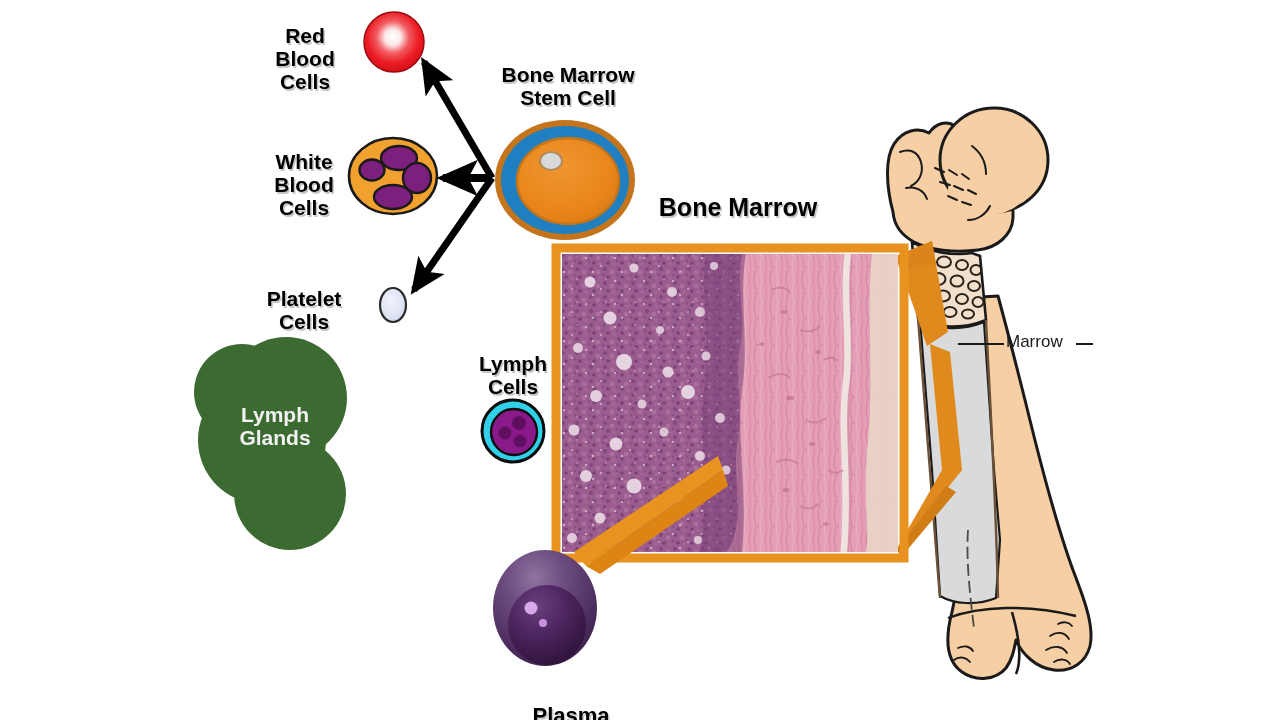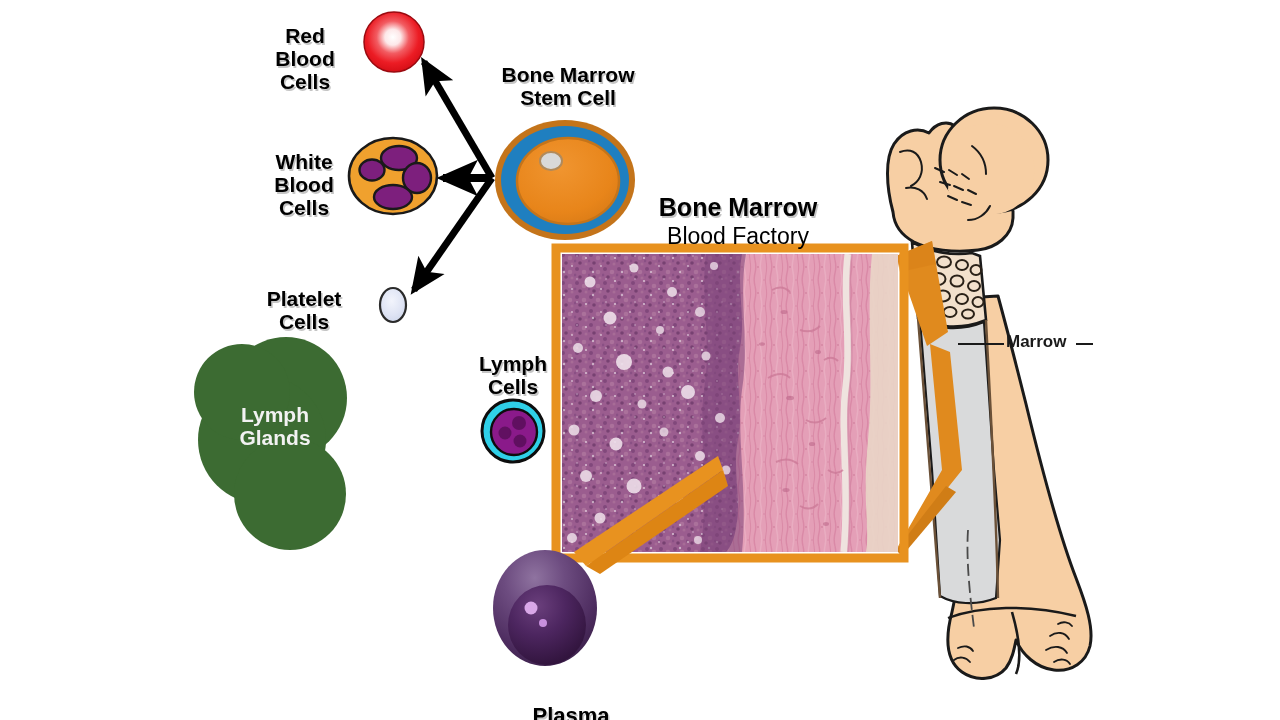--- a/index.html
+++ b/index.html
@@ -36,21 +36,21 @@
   }
   .lbl.onDark {
     color: #f2f2f2;
     text-shadow: none;
   }
   .lbl.plain {
     font-weight: normal;
     text-shadow: none;
   }
   .lbl.thin {
-    font-weight: bold;
+    font-weight: normal;
     text-shadow: none;
     color: #1a1a1a;
   }
 </style>
 </head>
 <body>
 
 <div id="stage">
 
   <svg class="layer" viewBox="0 0 1280 720">
@@ -400,17 +400,16 @@
 Cells</div>
 
   <div class="lbl" style="left:516px; top:668px; width:110px; font-size:22px;margin-top:36px;">Plasma
 Cells</div>
 
   <div class="lbl" style="left:470px; top:63px; width:196px; font-size:21px;">Bone Marrow
 Stem Cell</div>
 
   <div class="lbl" style="left:630px; top:194px; width:216px; font-size:25px;">Bone Marrow</div>
 
-  <div class="lbl plain" style="left:630px; top:224px; width:216px; font-size:23px;">Blood Factory</div>
 
   <div class="lbl thin" style="left:1006px; top:333px; width:70px; font-size:17px; text-align:left;">Marrow</div>
 
 </div>
 
 </body></html>

